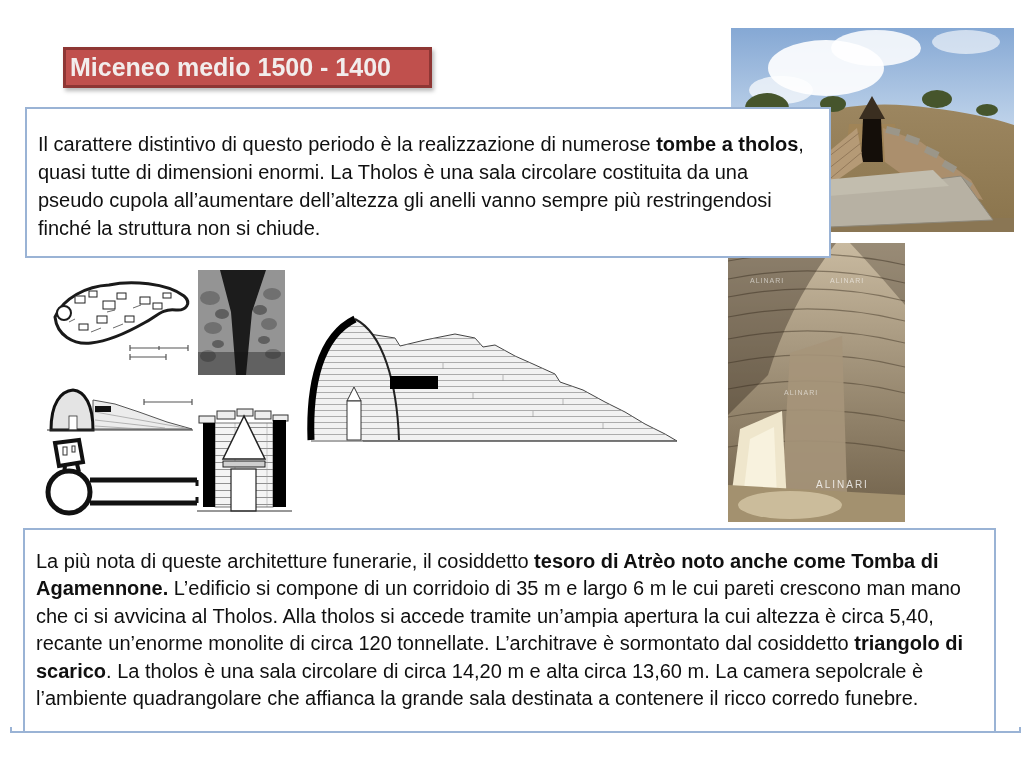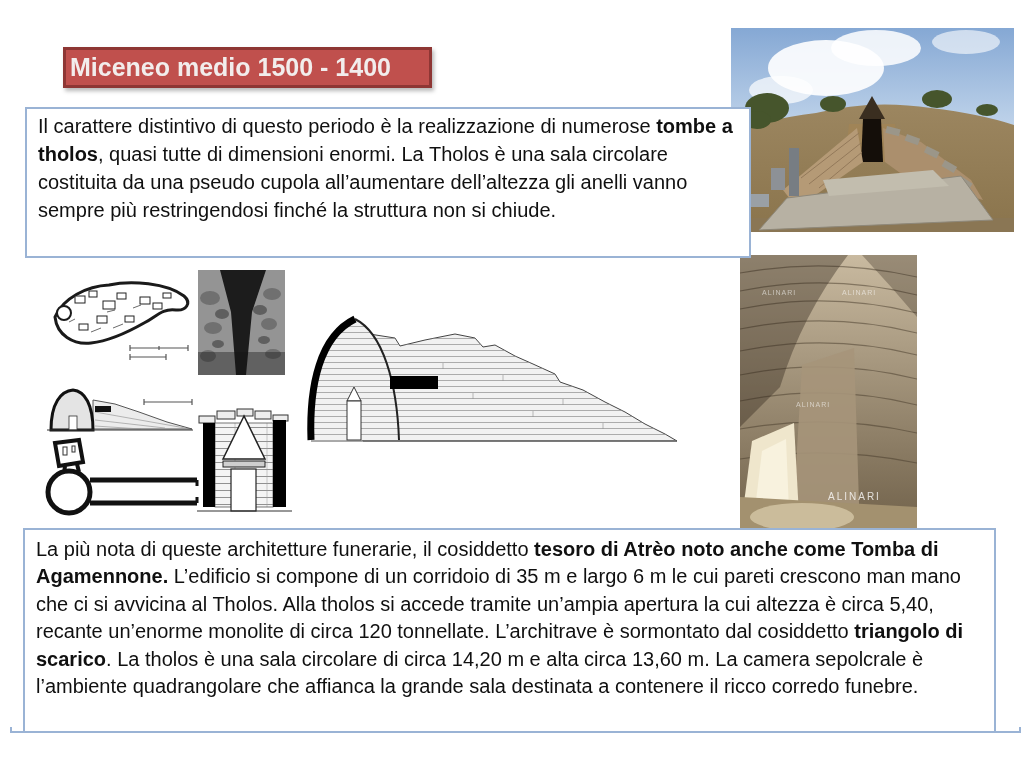--- a/index.html
+++ b/index.html
@@ -12,23 +12,23 @@
     box-sizing:border-box;background:#c0504d;border:3px solid #8e3634;
     box-shadow:2px 3px 4px rgba(0,0,0,.28);
     color:#f2edec;font-size:25px;font-weight:bold;line-height:34px;
     padding-left:4px;white-space:nowrap;
   }
   .tbox{
     position:absolute;box-sizing:border-box;background:#ffffff;
     border:2px solid #9ab3d5;color:#101010;z-index:2;
   }
   .tbox p{margin:0;}
-  #intro-box{left:25px;top:107px;width:726px;height:151px;padding:3px 11px;
+  #intro-box{left:25px;top:107px;width:806px;height:151px;padding:21px 11px;
     font-size:20px;line-height:28px;}
-  #detail-box{left:23px;top:528px;width:973px;height:205px;padding:6px 11px;
+  #detail-box{left:23px;top:528px;width:973px;height:205px;padding:18px 11px;
     font-size:20px;line-height:27.4px;}
   .underbar{
     position:absolute;left:10px;top:727px;width:1011px;height:6px;z-index:1;
     box-sizing:border-box;border:2px solid #9ab3d5;border-top:none;background:transparent;
   }
   .fig{position:absolute;line-height:0;}
   #entrance-photo{left:731px;top:28px;width:283px;height:204px;}
   #interior-photo{left:728px;top:243px;width:177px;height:279px;}
   #site-plan{left:45px;top:272px;width:150px;height:95px;}
   #scale-bar-1{left:128px;top:344px;width:64px;height:18px;}
@@ -105,21 +105,21 @@
       <path d="M56,170 L230,148 L262,192 L28,202 Z" fill="#b7b1a3" stroke="#8e887a" stroke-width="1"></path>
       <path d="M92,152 L202,142 L218,158 L98,168 Z" fill="#c2bdae"></path>
       <g>
         <rect x="40" y="140" width="14" height="22" fill="#8d9196"></rect>
         <rect x="58" y="120" width="10" height="48" fill="#777d83"></rect>
         <rect x="20" y="166" width="18" height="13" fill="#9aa0a5"></rect>
       </g>
     </svg>
   </figure>
 
-  <figure class="fig" id="interior-photo" style="margin:12px">
+  <figure class="fig" id="interior-photo" style="margin:0">
     <svg width="177" height="279" viewBox="0 0 177 279">
       <defs>
         <linearGradient id="sep" x1="0" y1="0" x2="0" y2="1">
           <stop offset="0" stop-color="#c9baa0"></stop>
             <stop offset="1" stop-color="#6f6049"></stop>
         </linearGradient>
       </defs>
       <rect width="177" height="279" fill="url(#sep)"></rect>
       <g stroke="rgba(70,58,42,.5)" stroke-width="1.2" fill="none">
         <path d="M0,18 Q88,2 177,22"></path>

